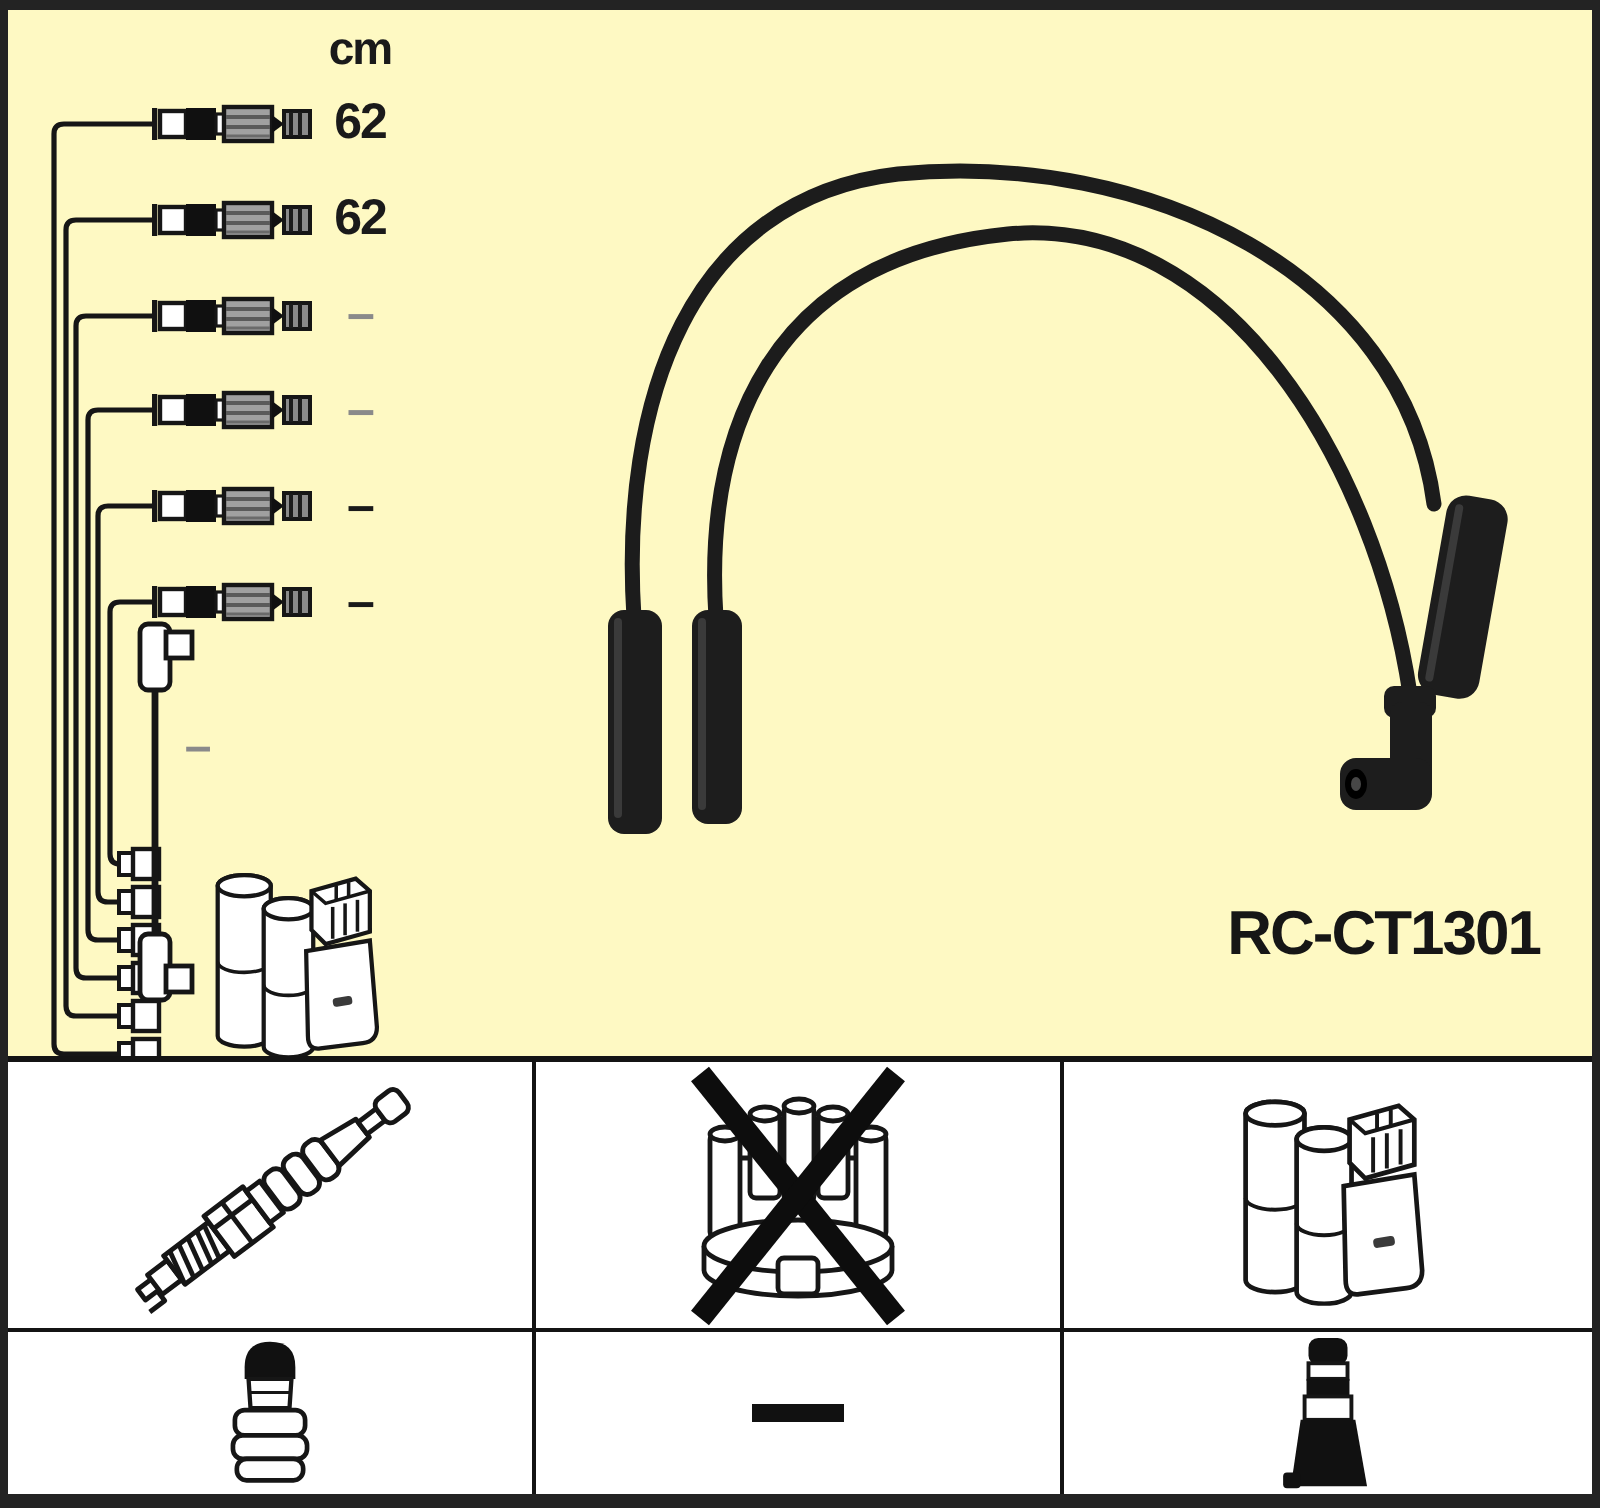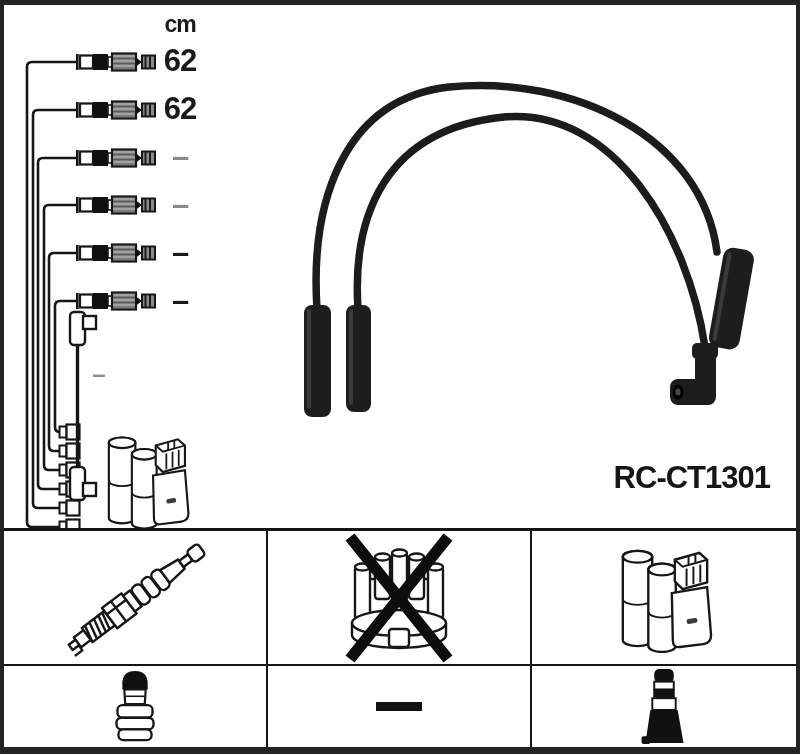--- a/index.html
+++ b/index.html
@@ -1,31 +1,31 @@
 <!DOCTYPE html>
 <html><head>
 <meta charset="utf-8">
 <style>
   html,body{margin:0;padding:0;background:#e8e8e8;}
   .page{
     position:relative;width:800px;height:754px;box-sizing:border-box;
-    background:#ffffff;
+    background:#fef9c3;
     border:4px solid #232323;border-top-width:5px;border-bottom-width:0;
     font-family:"Liberation Sans", sans-serif;color:#161616;overflow:hidden;
   }
   .abs{position:absolute;}
   
   .meas{position:absolute;left:150px;width:52px;text-align:center;font-weight:700;
-        font-size:31px;letter-spacing:-1px;line-height:28px;color:#1a1a1a;}
+        font-size:25px;letter-spacing:-1px;line-height:28px;color:#1a1a1a;}
   .meas.hdr{font-size:23px;}
   .meas.gray{color:#8a8a8a;}
   .coilwire-dash{position:absolute;left:80px;top:355px;width:30px;text-align:center;
         font-weight:700;font-size:24px;color:#8a8a8a;line-height:28px;}
   
-  .code-block{position:absolute;right:26px;top:457px;text-align:right;}
+  .code-block{position:absolute;right:26px;top:446px;text-align:right;}
   .code-block .code{font-size:31px;font-weight:700;letter-spacing:-1px;line-height:32px;}
   .code-block .stock{font-size:21px;font-weight:700;letter-spacing:-0.5px;line-height:24px;margin-top:4px;}
   
   .legend{position:absolute;left:0;right:0;top:523px;bottom:0;
     display:grid;grid-template-columns:1fr 1fr 1fr;grid-template-rows:135px 1fr;
     border-top:3px solid #141414;border-bottom:7px solid #232323;box-sizing:border-box;
     background:#fff;}
   .cell{display:flex;align-items:center;justify-content:center;box-sizing:border-box;}
   .cell.br{border-right:2px solid #141414;}
   .cell.bb{border-bottom:2px solid #141414;}

